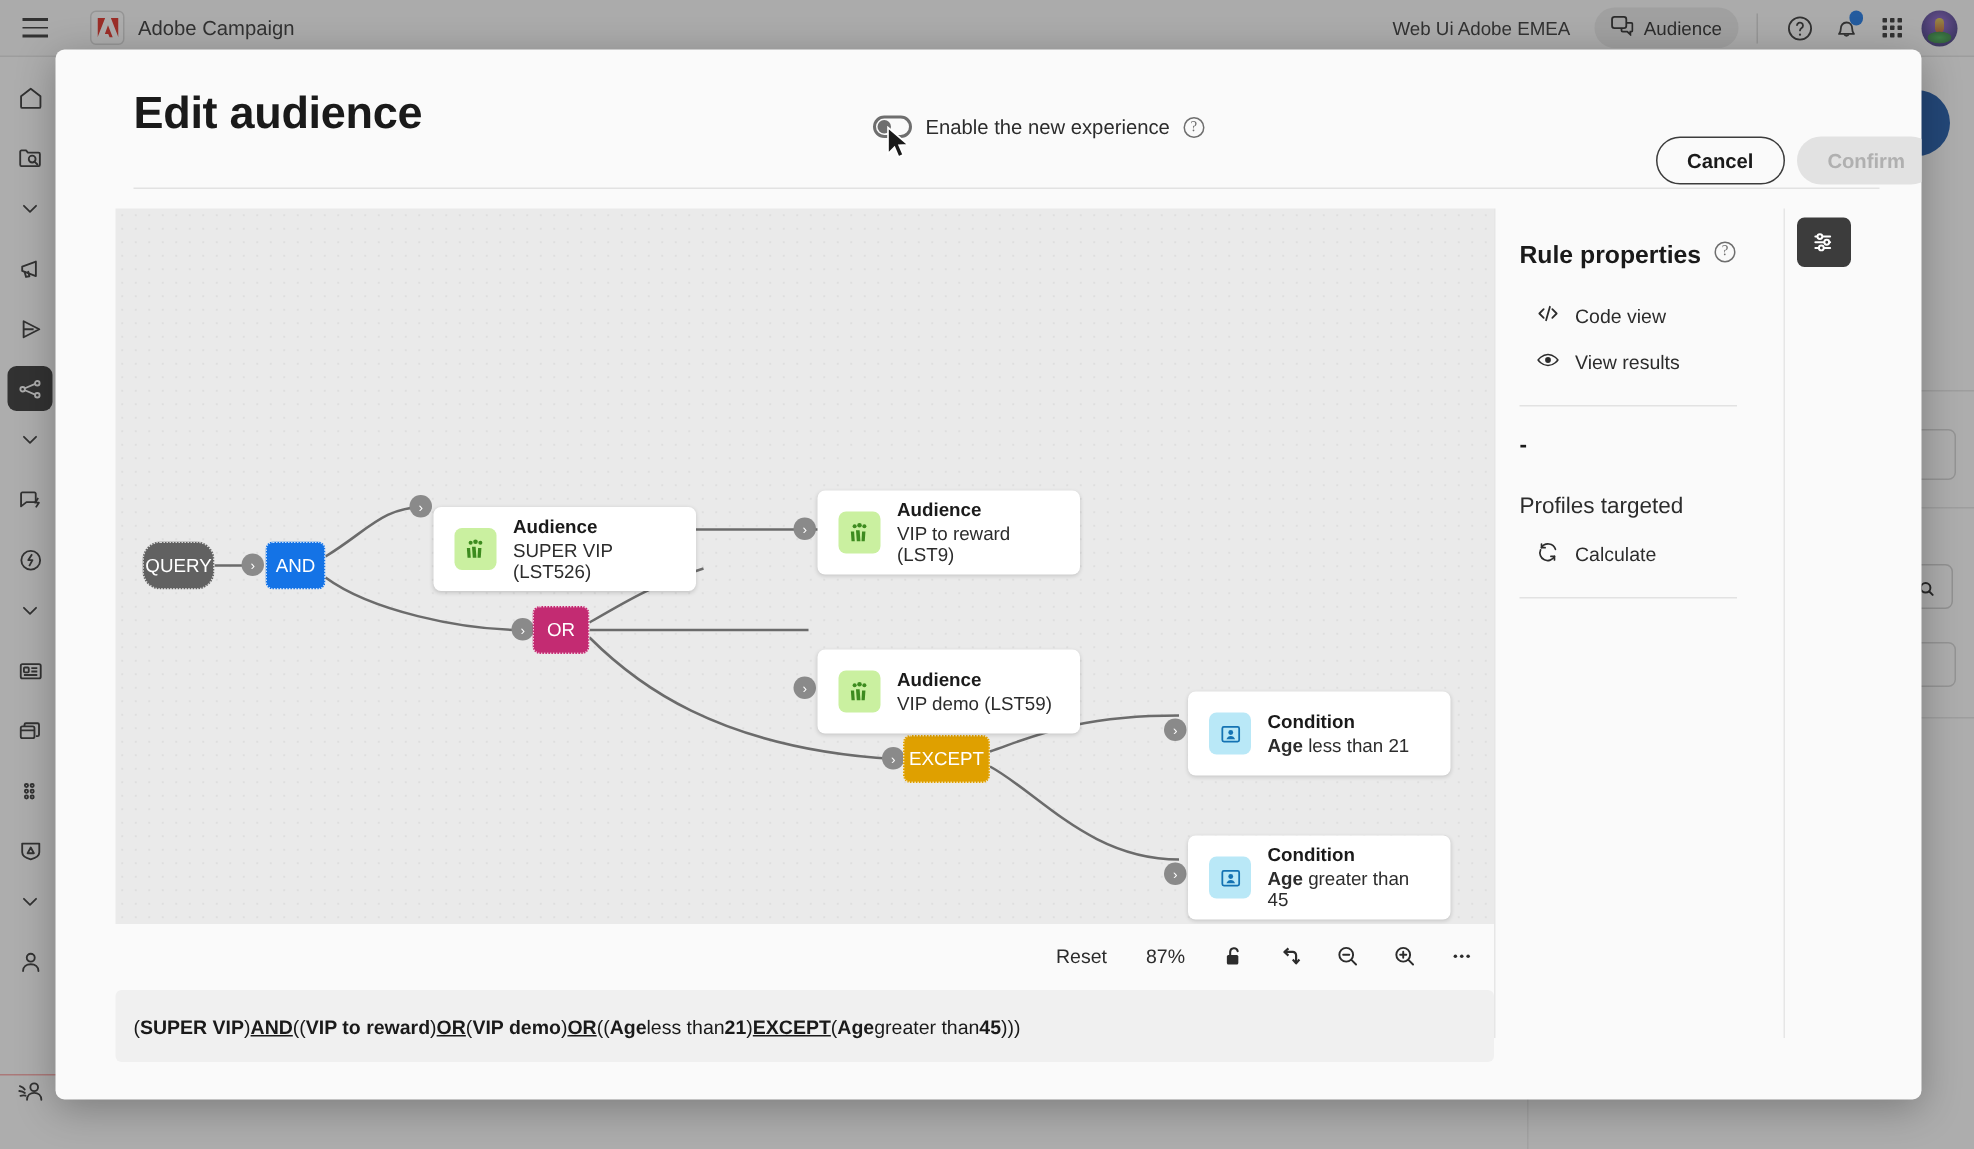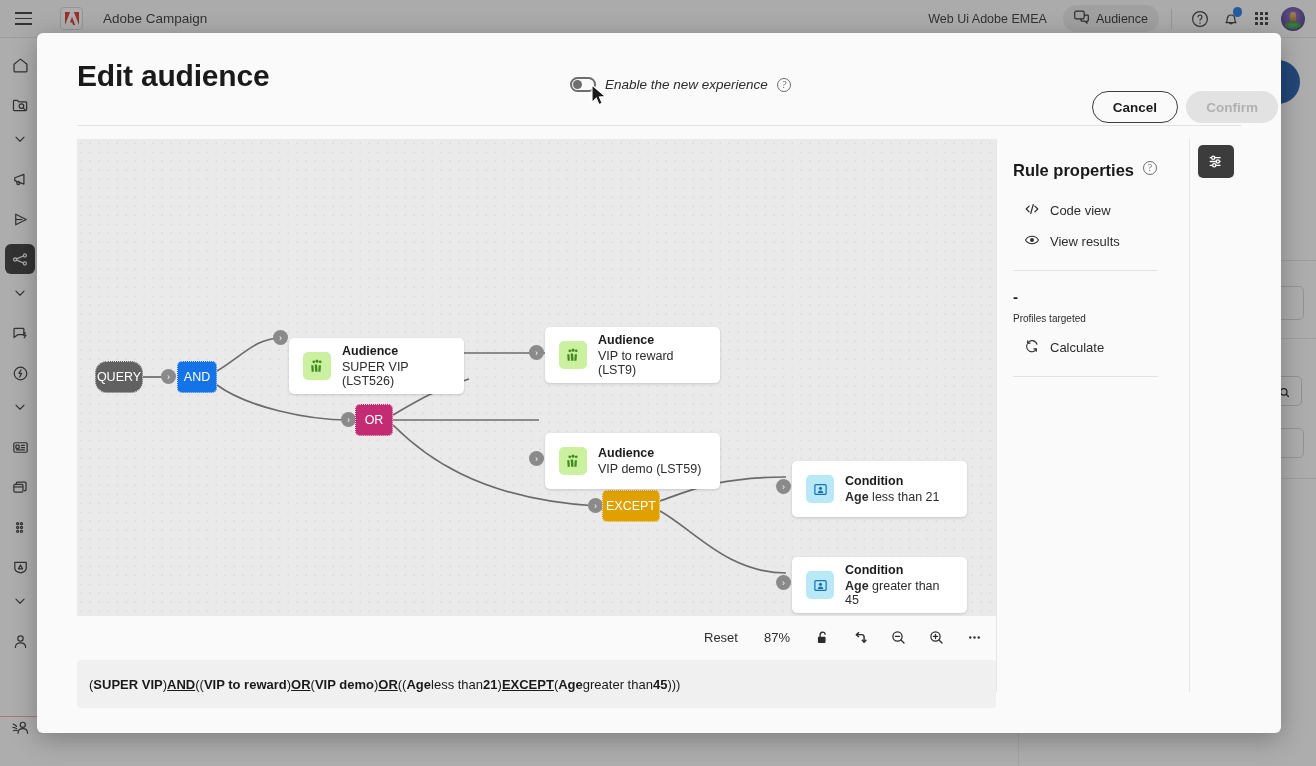--- a/index.html
+++ b/index.html
@@ -22,21 +22,21 @@
   .tb-hamburger span {
     display: block; width: 17px; height: 1.7px; background: #2c2c2c;
     position: relative;
   }
   .tb-hamburger span::before, .tb-hamburger span::after {
     content: ""; position: absolute; left: 0; width: 17px; height: 1.7px; background: #2c2c2c;
   }
   .tb-hamburger span::before { top: -5.5px; }
   .tb-hamburger span::after  { top: 5.5px; }
 
-  .tb-brand { display: flex; align-items: center; gap: 20px; margin-left: 14px; text-align: center; }
+  .tb-brand { display: flex; align-items: center; gap: 9px; margin-left: 14px; text-align: center; }
   .adobe-mark {
     width: 23px; height: 23px; border: 1px solid #d6d6d6; border-radius: 4px;
     background: #fff; display: flex; align-items: center; justify-content: center;
   }
   .adobe-mark svg { display: block; }
   .tb-brand-text { font-size: 13.5px; color: #2c2c2c; }
 
   .tb-right { margin-left: auto; display: flex; align-items: center; height: 38px; padding-right: 8px; }
   .tb-org { font-size: 12.5px; color: #2c2c2c; margin-right: 16px; }
   .tb-feedback {
@@ -115,29 +115,29 @@
 
   
   #modal {
     position: absolute; left: 37px; top: 33px; width: 1244px; height: 700px;
     background: #fafafa; border-radius: 6px;
     box-shadow: 0 6px 26px rgba(0,0,0,0.28);
     overflow: hidden;
   }
 
   #modal-head {
-    position: absolute; left: 0; top: 0; width: 1244px; height: 93px;
+    position: absolute; left: 12px; top: 0; width: 1244px; height: 93px;
   }
   #modal-title {
     position: absolute; left: 40px; top: 26px;
     font-size: 30px; font-weight: bold; color: #1a1a1a; letter-spacing: -0.2px;
   }
 
   #toggle-wrap {
-    position: absolute; left: 533px; top: 44px; display: flex; align-items: center; gap: 9px; font-style: italic;
+    position: absolute; left: 533px; top: 44px; display: flex; align-items: center; gap: 9px;
   }
   .switch {
     width: 26px; height: 15px; border-radius: 8px;
     border: 2px solid #6e6e6e; background: #fafafa; position: relative; cursor: pointer;
   }
   .switch .knob {
     position: absolute; left: 1px; top: 1px; width: 9px; height: 9px; border-radius: 50%;
     background: #6e6e6e;
   }
   #toggle-label { font-size: 13.5px; color: #2c2c2c; }
@@ -251,21 +251,21 @@
   }
   #rp-title-row { display: flex; gap: 9px; }
   #rp-title { font-size: 16.5px; font-weight: bold; color: #1a1a1a; }
   .rp-link {
     display: flex; align-items: center; gap: 10px; height: 31px;
     font-size: 13px; color: #2c2c2c; cursor: pointer; margin-left: 11px;
   }
   #rp-links { margin-top: 15px; }
   .rp-rule { width: 145px; height: 1px; background: #e2e2e2; margin: 13px 0 0 0; }
   #rp-count { font-size: 15px; font-weight: bold; color: #1a1a1a; margin-top: 17px; }
-  #rp-count-label { font-size: 10px; color: #2c2c2c; margin-top: 8px; }
+  #rp-count-label { font-size: 15px; color: #2c2c2c; margin-top: 24px; }
   #btn-filter {
     margin-top: 16px; width: 160px; height: 32px; border: 1px solid #c4c4c4; border-radius: 16px;
     background: #fff; display: flex; align-items: center; justify-content: center; gap: 9px;
     font-size: 12.5px; color: #1a1a1a; cursor: pointer;
   }
   #rp-right-divider {
     position: absolute; left: 1152px; top: 106px; width: 1px; height: 553px; background: #e6e6e6;
   }
   #btn-settings {
     position: absolute; left: 1161px; top: 112px; width: 36px; height: 33px;

